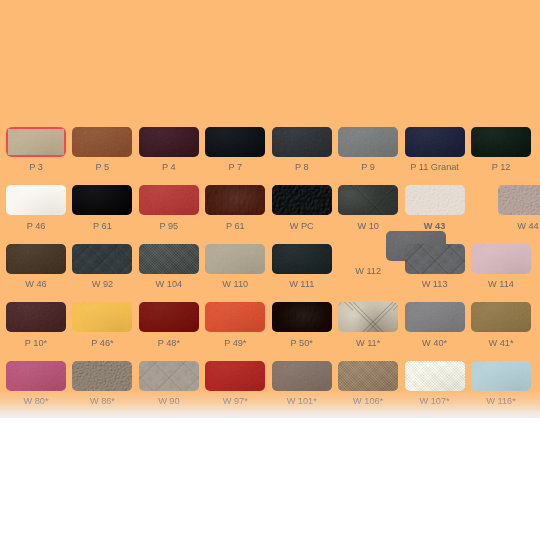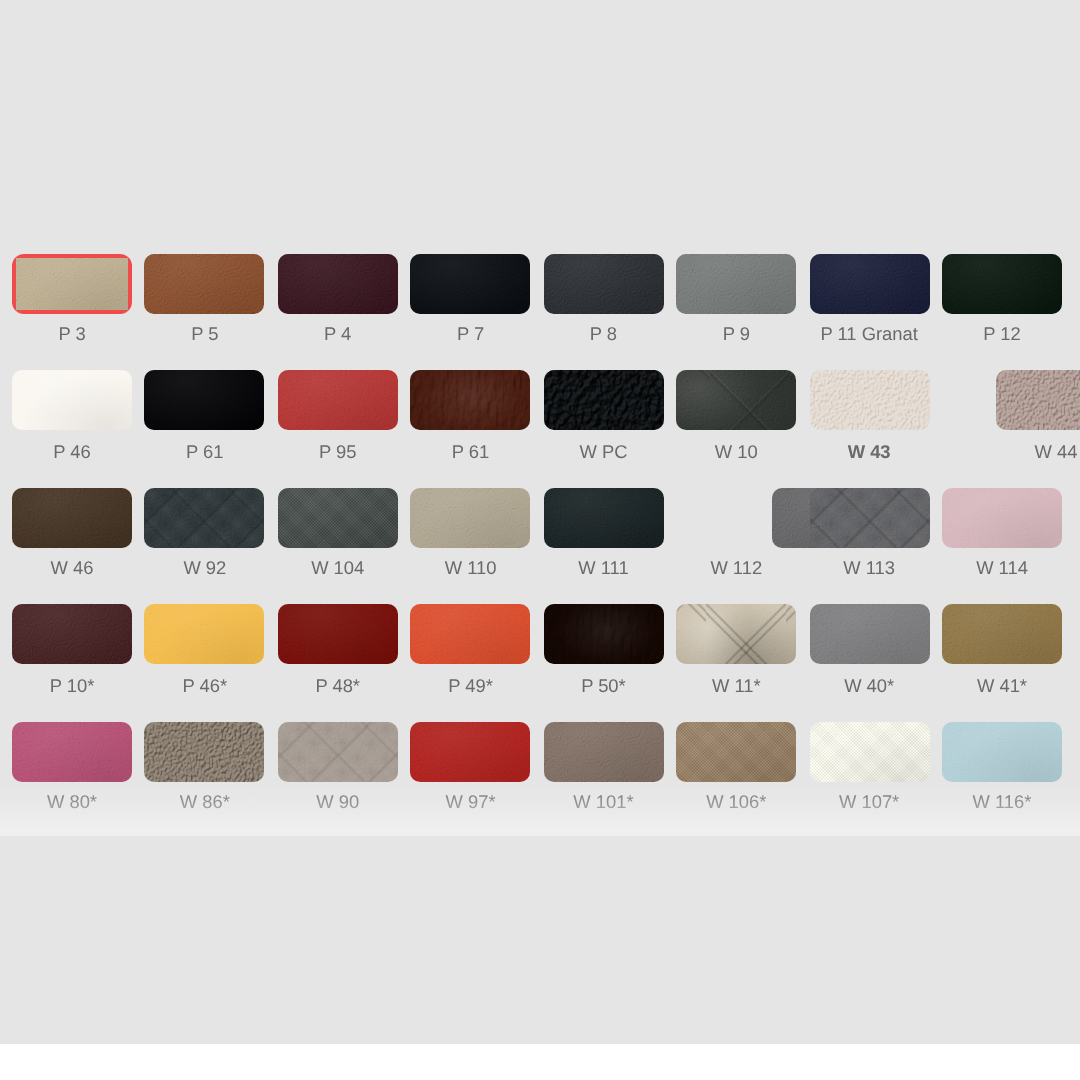--- a/index.html
+++ b/index.html
@@ -1,20 +1,20 @@
 <!DOCTYPE html>
 <html><head>
 <meta charset="utf-8">
 <title>Material swatch picker</title>
 <style>
   html,body{margin:0;padding:0;background:#ffffff;}
   body{width:540px;height:540px;overflow:hidden;
        font-family:"Liberation Sans",sans-serif;}
   .stage{position:relative;width:540px;height:540px;background:#fff;}
-  .panel{position:absolute;left:0;top:0;width:540px;height:522px;overflow:hidden;background:#e5e5e5;}
+  .panel{position:absolute;left:0;top:0;width:540px;height:418px;overflow:hidden;background:#fdba74;}
   .grid{position:absolute;left:6px;top:126.5px;}
 
   .cell{position:absolute;width:60px;}
   .sw{position:relative;width:60px;height:30px;border-radius:5px;overflow:hidden;}
   .tex{position:absolute;left:0;top:0;width:100%;height:100%;}
   .lay{position:absolute;left:0;top:0;width:100%;height:100%;pointer-events:none;}
 
   .cell.sel .sw{border-radius:6px;background:#ee4b4a;overflow:visible;}
   .cell.sel .tex{left:2px;top:2px;width:56px;height:26px;border-radius:0;overflow:hidden;}
 
@@ -328,21 +328,21 @@
         </div>
         <div class="cell" style="left: 265.72px; top: 117px;">
           <div class="sw">
             <div class="tex" style="background: rgb(23, 32, 34);">
               <div class="lay l-micro"></div>
               <div class="lay l-sheen"></div>
             </div>
           </div>
           <div class="lab">W 111</div>
         </div>
-        <div class="cell" style="left: 332.15px; top: 117px; padding-left: 48px;">
+        <div class="cell" style="left: 332.15px; top: 104px; padding-left: 48px;">
           <div class="sw">
             <div class="tex" style="background: rgb(98, 98, 100);">
               <div class="lay l-grain"></div>
               <div class="lay l-sheen"></div>
             </div>
           </div>
           <div class="lab">W 112</div>
         </div>
         <div class="cell" style="left: 398.58px; top: 117px;">
           <div class="sw">

